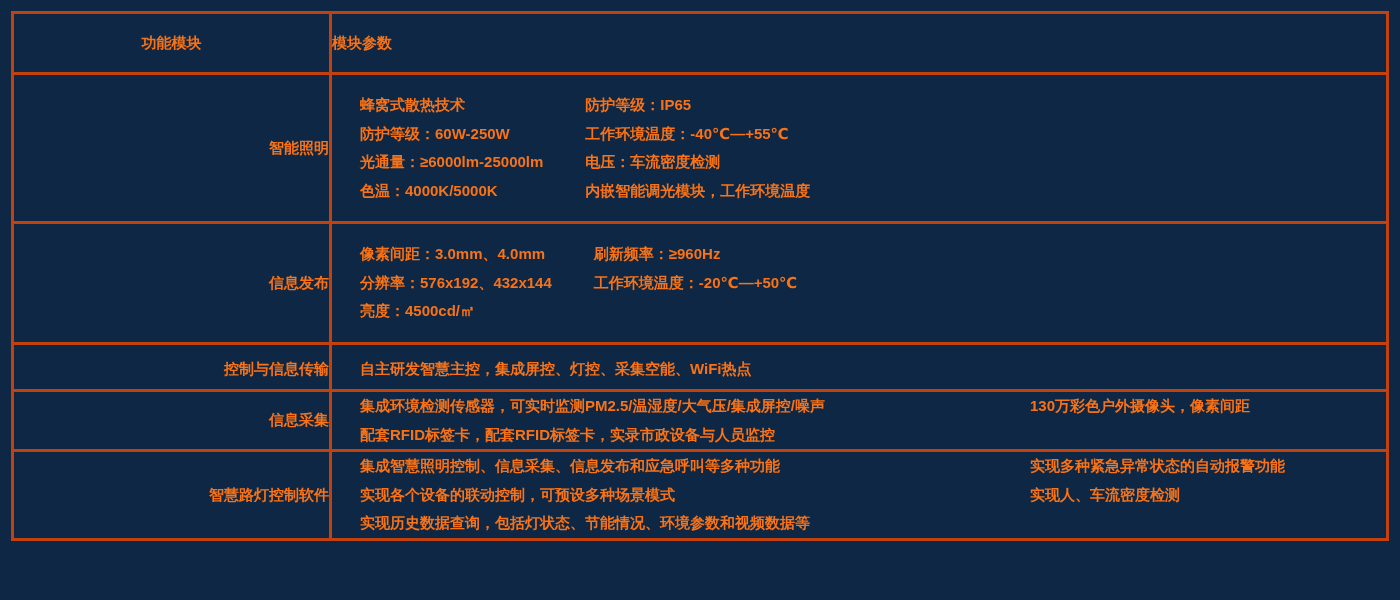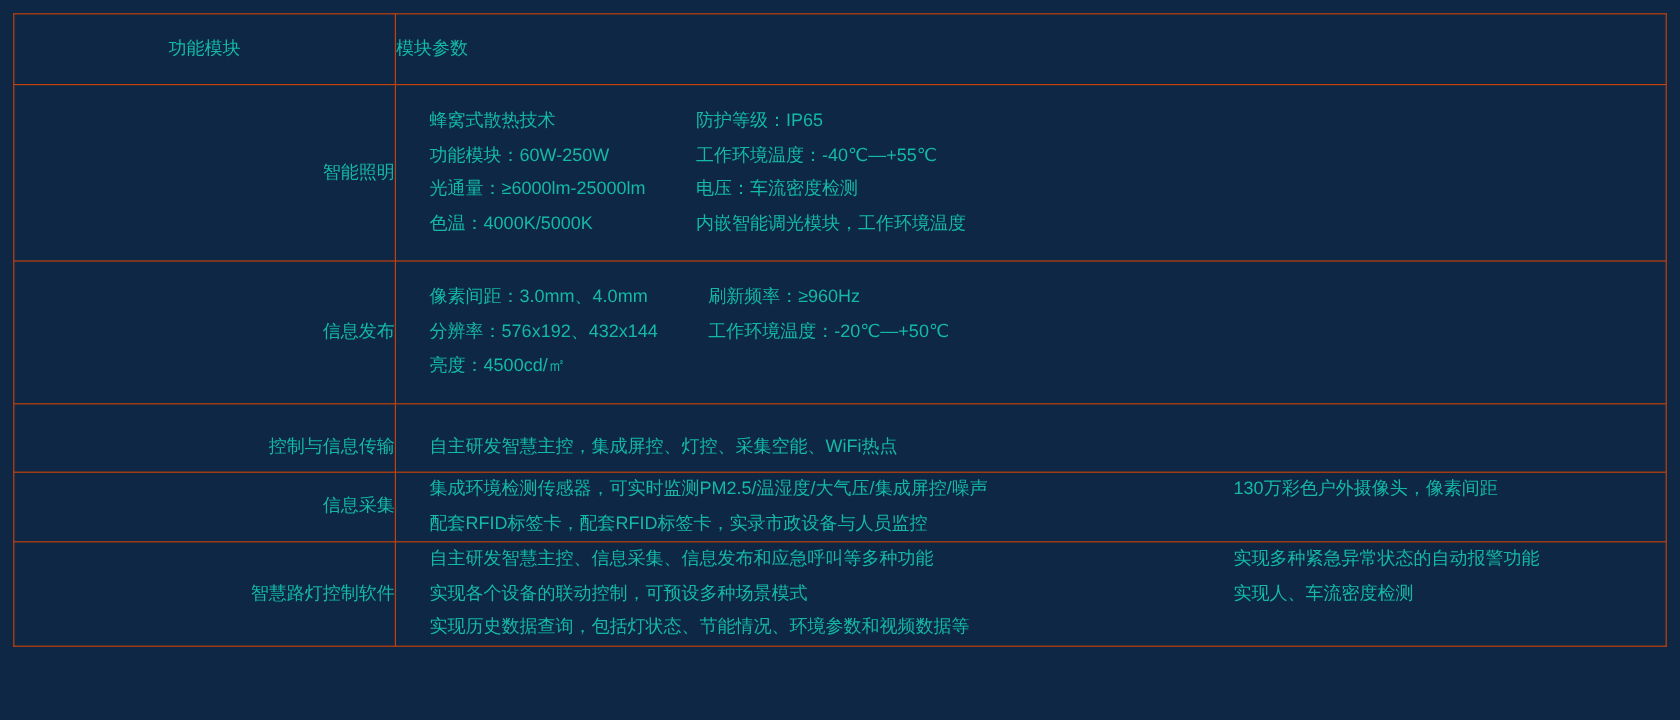--- a/index.html
+++ b/index.html
@@ -14,26 +14,27 @@
     color: #ffffff;
     overflow: hidden;
   }
   .spec-table {
     width: 1378px;
     margin: 11px auto 0 auto;
     border-collapse: collapse;
     table-layout: fixed;
   }
   .spec-table td {
-    border: 1px solid #c2410c;
+    border: 3px solid #c2410c;
     vertical-align: middle;
     font-size: 15px;
     line-height: 1.9;
-    color: #14b8a6;
+    color: #f97316;
     padding: 0;
+    font-weight: bold;
   }
   .col-module {
     width: 318px;
   }
   .cell-module {
     text-align: right;
     padding: 10px 6px;
     font-size: 15px;
   }
   .cell-params {
@@ -74,21 +75,21 @@
     padding-left: 28px;
     font-size: 15px;
   }
   .row-tall .cell-module,
   .row-tall .cell-params {
     padding-top: 16px;
     padding-bottom: 16px;
   }
   .row-single .cell-module,
   .row-single .cell-params {
-    padding-top: 22px;
+    padding-top: 10px;
     padding-bottom: 6px;
     margin-top: 24px;
   }
   .single-line {
     padding-left: 28px;
   }
 </style>
 </head>
 <body>
 
@@ -102,21 +103,21 @@
       <td class="header-cell-module">功能模块</td>
       <td class="header-cell-params">模块参数</td>
     </tr>
 
     <tr class="row-tall">
       <td class="cell-module">智能照明</td>
       <td class="cell-params">
         <div class="param-flex">
           <div class="param-col-a">
             <div class="line">蜂窝式散热技术</div>
-            <div class="line">功能模块：60W-250W</div>
+            <div class="line">防护等级：60W-250W</div>
             <div class="line">光通量：≥6000lm-25000lm</div>
             <div class="line">色温：4000K/5000K</div>
           </div>
           <div class="param-col-b">
             <div class="line">防护等级：IP65</div>
             <div class="line">工作环境温度：-40℃—+55℃</div>
             <div class="line">电压：车流密度检测</div>
             <div class="line">内嵌智能调光模块，工作环境温度</div>
           </div>
         </div>
@@ -161,21 +162,21 @@
         </div>
       </td>
     </tr>
 
 
     <tr>
       <td class="cell-module">智慧路灯控制软件</td>
       <td class="cell-params">
         <div class="param-flex">
           <div class="param-col-wide-a">
-            <div class="line">自主研发智慧主控、信息采集、信息发布和应急呼叫等多种功能</div>
+            <div class="line">集成智慧照明控制、信息采集、信息发布和应急呼叫等多种功能</div>
             <div class="line">实现各个设备的联动控制，可预设多种场景模式</div>
             <div class="line">实现历史数据查询，包括灯状态、节能情况、环境参数和视频数据等</div>
           </div>
           <div class="param-col-wide-b">
             <div class="line">实现多种紧急异常状态的自动报警功能</div>
             <div class="line">实现人、车流密度检测</div>
           </div>
         </div>
       </td>
     </tr>

